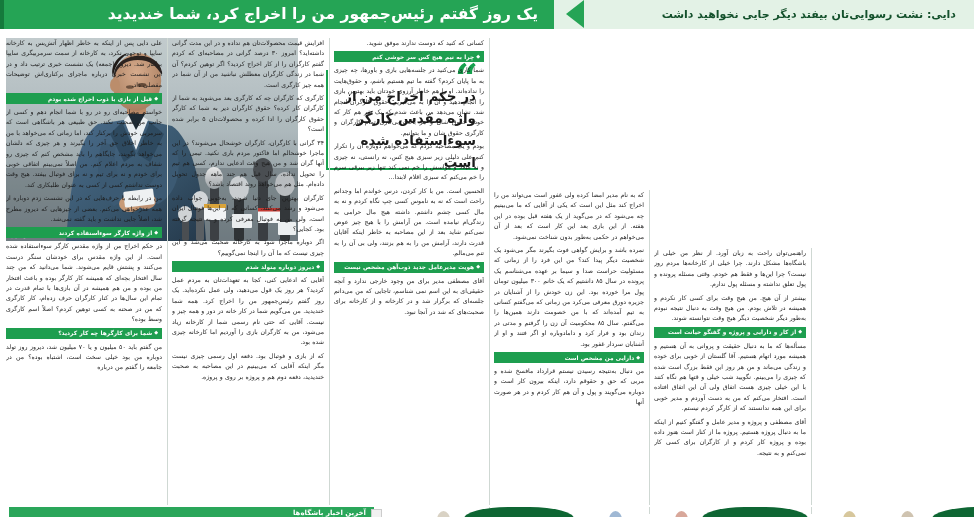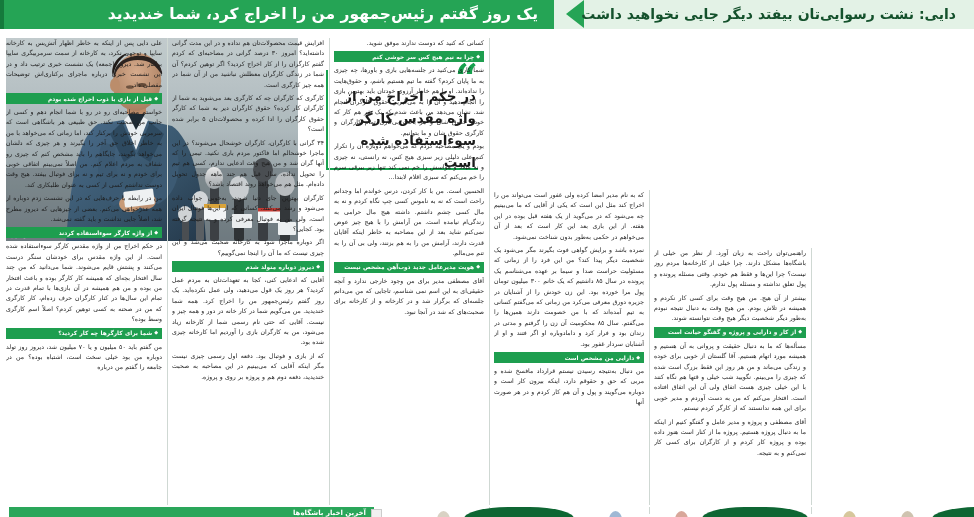--- a/index.html
+++ b/index.html
@@ -42,21 +42,21 @@
     border-top: 14.5px solid transparent;
     border-bottom: 14.5px solid transparent;
     border-right: 18px solid #25a455;
   }
   .topbar-sub {
     position: absolute;
     top: 0;
     right: 18px;
     height: 20px;
     line-height: 29px;
-    font-size: 14px;
+    font-size: 11px;
     font-weight: bold;
     color: #14512c;
     white-space: nowrap;
   }
   .topbar-main {
     position: absolute;
     top: 0;
     right: 436px;
     height: 19px;
     line-height: 29px;

